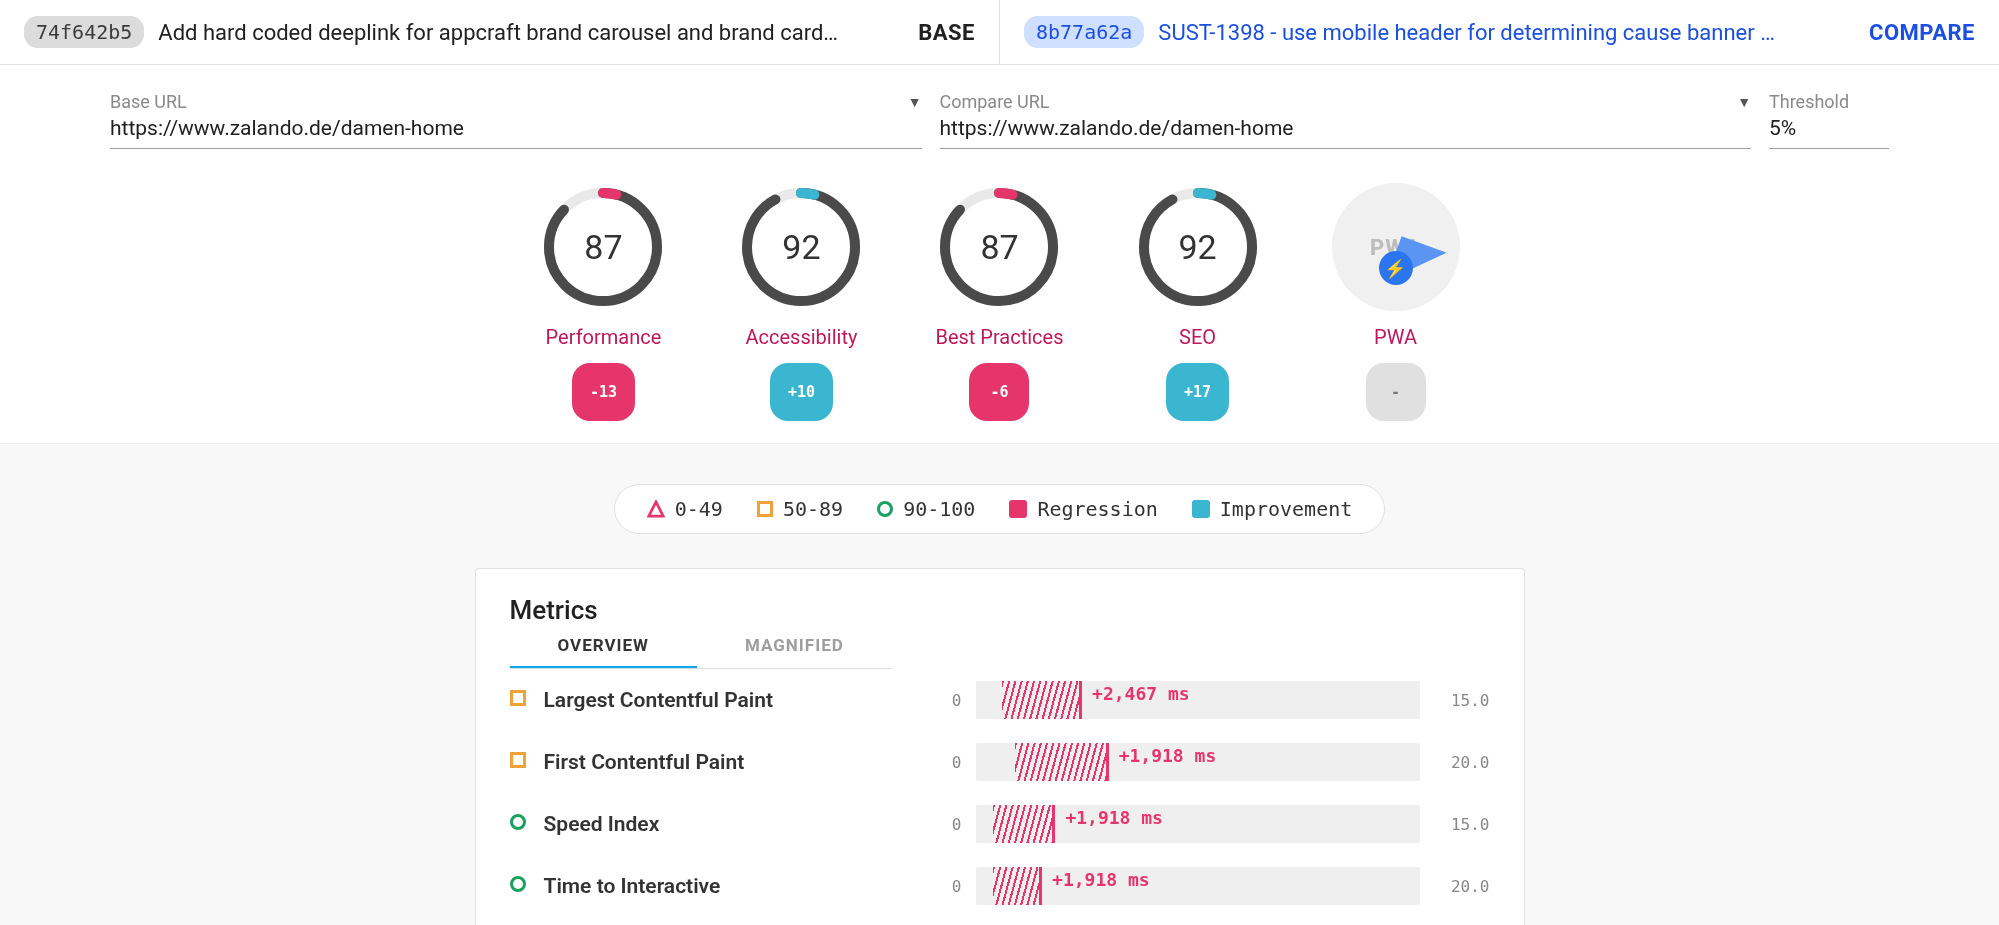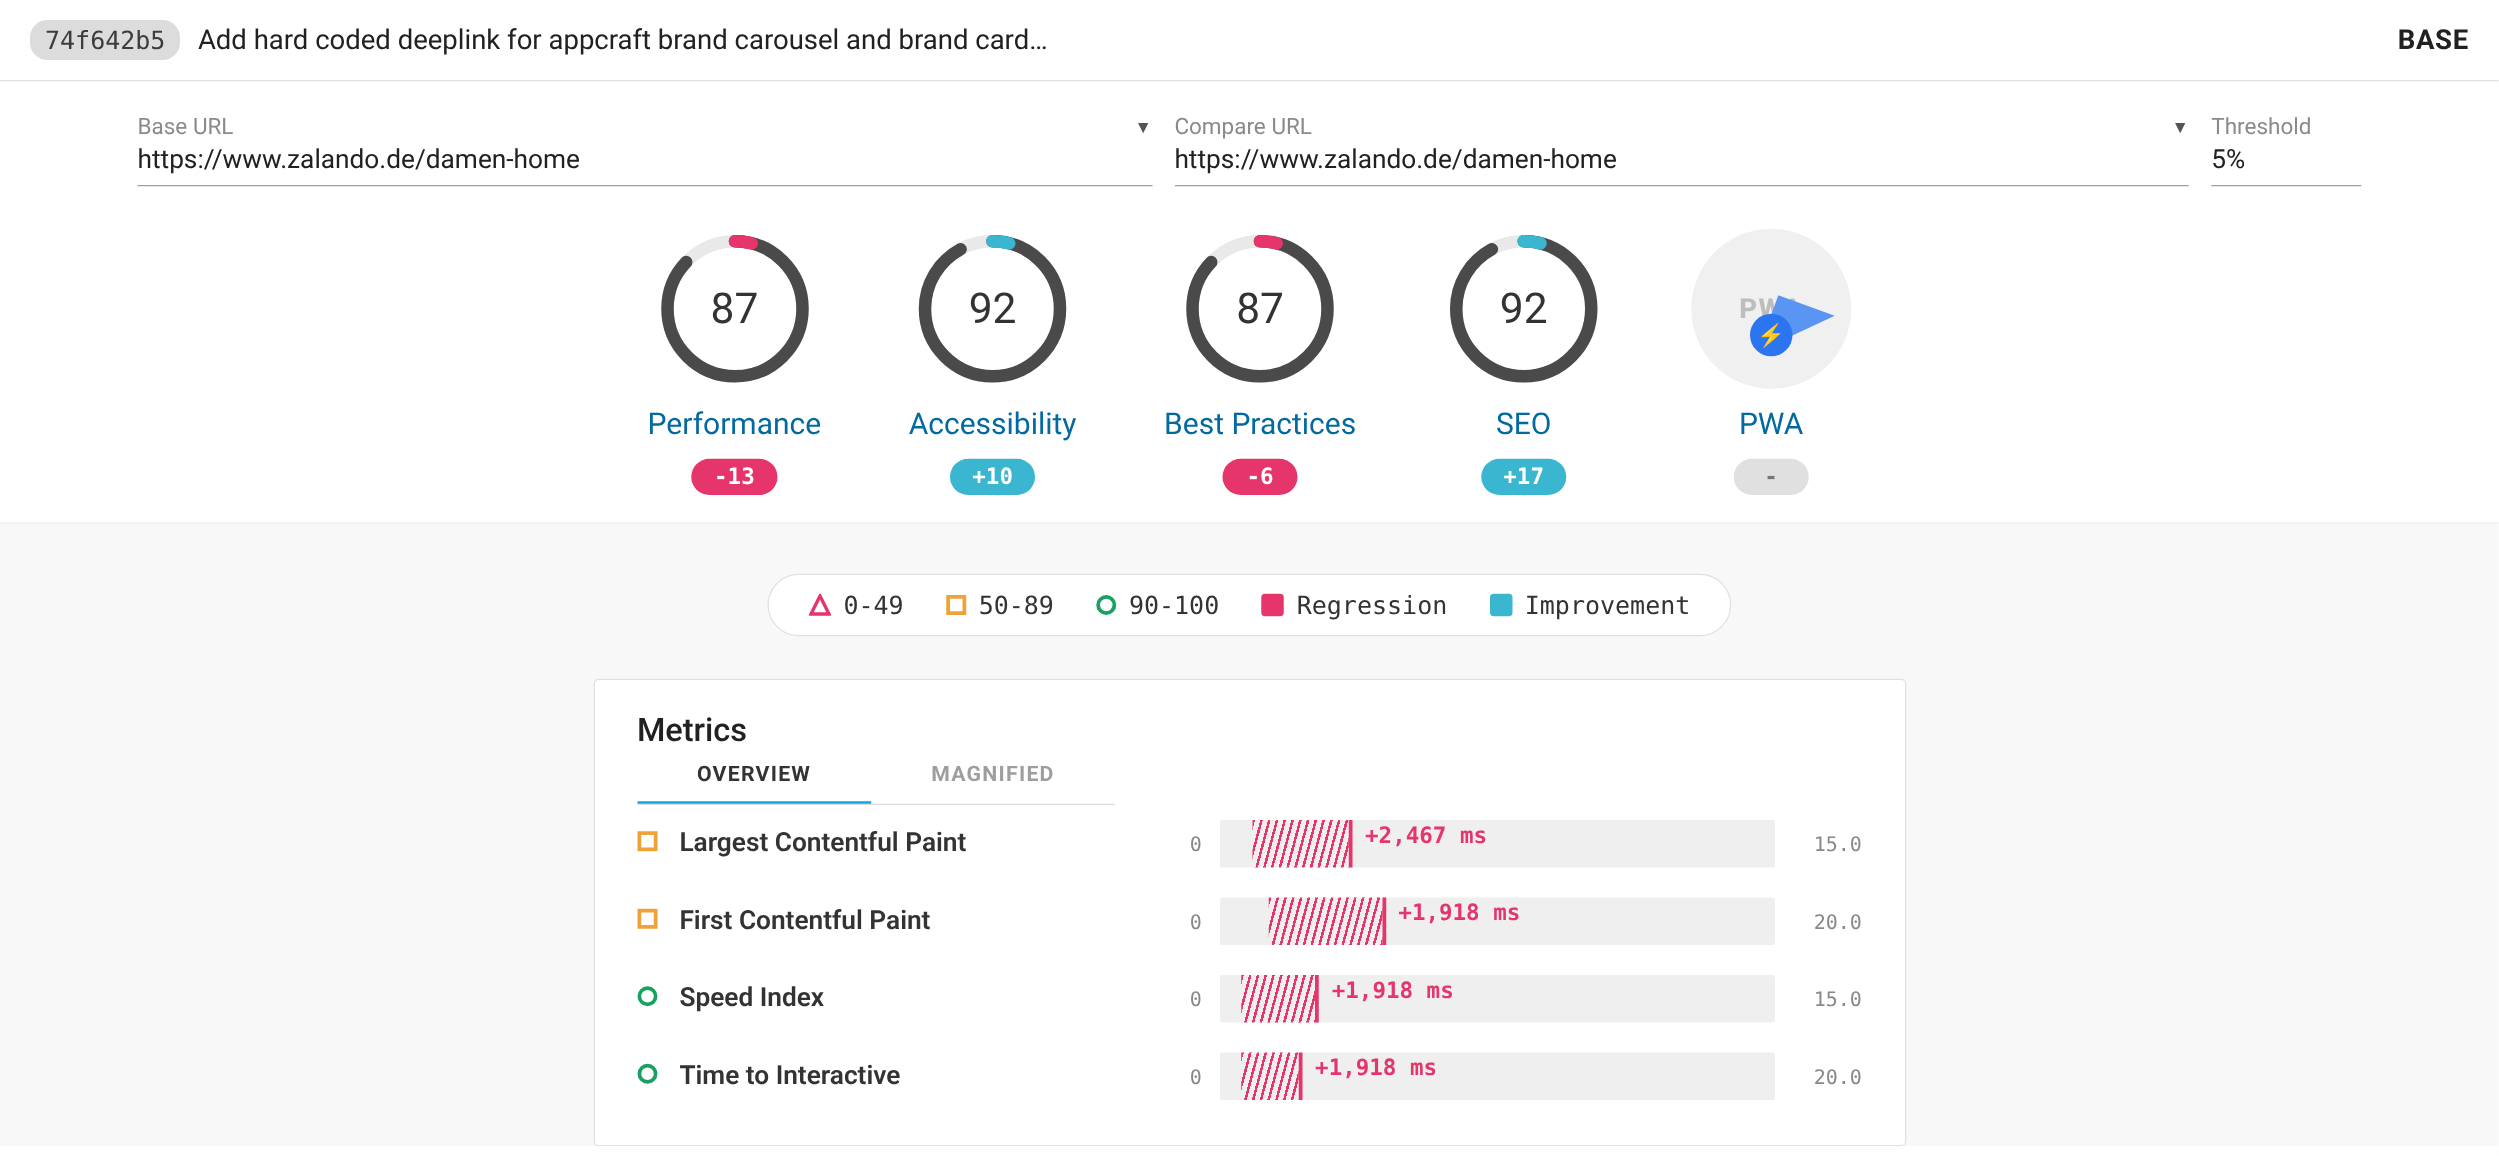--- a/index.html
+++ b/index.html
@@ -26,22 +26,22 @@
   .field.small { flex:0 0 120px; }
   .field-label { font-size:18px; color:#8a8a8a; display:flex; align-items:center; justify-content:space-between; }
   .field-value { font-size:21px; padding:4px 0 8px 0; border-bottom:1.5px solid #9e9e9e; white-space:nowrap; overflow:hidden; text-overflow:ellipsis; }
   .chev { font-size:14px; color:#555; }
 
   .gauges { display:flex; justify-content:center; gap:70px; padding:28px 0 22px 0; }
   .gauge-col { display:flex; flex-direction:column; align-items:center; gap:14px; }
   .gauge-wrap { position:relative; width:128px; height:128px; }
   .gauge-wrap svg { transform:rotate(-90deg); }
   .gauge-score { position:absolute; inset:0; display:flex; align-items:center; justify-content:center; font-size:34px; color:#333; }
-  .gauge-title { font-size:24px; color:#0369a1; }
-  .pill { font-family: ui-monospace, SFMono-Regular, Menlo, Consolas, monospace; font-size:18px; padding:4px 18px; border-radius:18px; color:#fff; font-weight:600; min-width:60px; text-align:center; }
+  .gauge-title { font-size:20px; color:#be185d; }
+  .pill { font-family: ui-monospace, SFMono-Regular, Menlo, Consolas, monospace; font-size:15px; padding:20px 18px; border-radius:18px; color:#fff; font-weight:600; min-width:60px; text-align:center; }
   .pill.regress { background:#e6356b; }
   .pill.improve { background:#3ab6d0; }
   .pill.none { background:#e0e0e0; color:#777; }
 
   .gauge-pwa {
     width:128px; height:128px; border-radius:50%; background:#f0f0f0;
     display:flex; align-items:center; justify-content:center; flex-direction:column; position:relative;
   }
   .gauge-pwa .pwa-word { font-weight:800; color:#bdbdbd; font-size:22px; letter-spacing:1px; }
   .gauge-pwa .bolt {
@@ -95,20 +95,25 @@
 </style>
 </head>
 <body>
 
 <div class="top">
   <div class="top-half">
     <span class="hash hash-base">74f642b5</span>
     <span class="commit-msg">Add hard coded deeplink for appcraft brand carousel and brand card…</span>
     <span class="badge-word">BASE</span>
   </div>
+  <div class="top-half">
+    <span class="hash hash-compare">8b77a62a</span>
+    <span class="commit-msg compare">SUST-1398 - use mobile header for determining cause banner …</span>
+    <span class="badge-word compare">COMPARE</span>
+  </div>
 </div>
 
 <div class="controls">
   <div class="field">
     <div class="field-label">
         <span>Base URL</span>
         <span class="chev">▼</span>
       </div>
     <div class="field-value">https://www.zalando.de/damen-home</div>
   </div>

